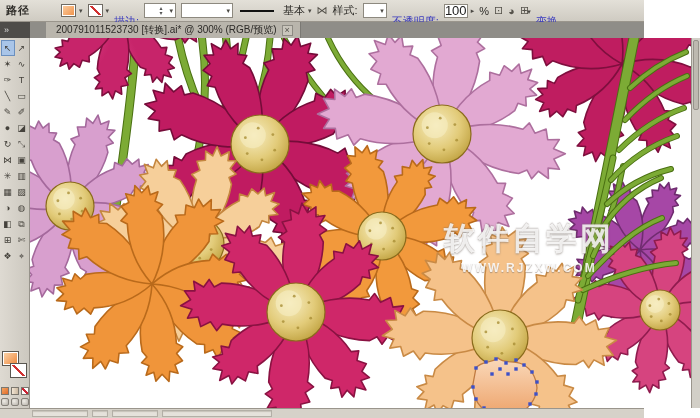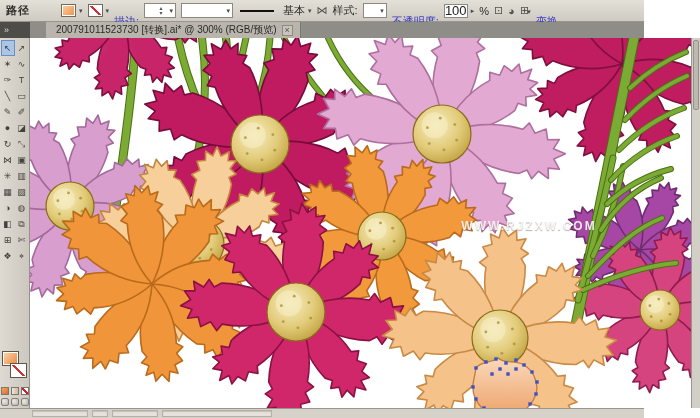--- a/index.html
+++ b/index.html
@@ -491,20 +491,21 @@
             <rect x="452.3" y="368.3" width="3.4" height="3.4" fill="#3c50c8"></rect>
             <rect x="444.3" y="359.3" width="3.4" height="3.4" fill="#3c50c8"></rect>
             <rect x="441.3" y="347.3" width="3.4" height="3.4" fill="#3c50c8"></rect>
             <rect x="460.3" y="334.3" width="3.4" height="3.4" fill="#3c50c8"></rect>
             <rect x="468.3" y="329.3" width="3.4" height="3.4" fill="#3c50c8"></rect>
             <rect x="476.3" y="334.3" width="3.4" height="3.4" fill="#3c50c8"></rect>
             <rect x="484.3" y="329.3" width="3.4" height="3.4" fill="#3c50c8"></rect>
           </g>
         </svg>
       <div class="watermark">
+        <div class="wm1">软件自学网</div>
         <div class="wm2">WWW.RJZXW.COM</div>
       </div>
     </div>
 
     <div class="vscroll">
       <div class="vthumb"></div>
     </div>
   </div>
 
   <div class="status-strip">

